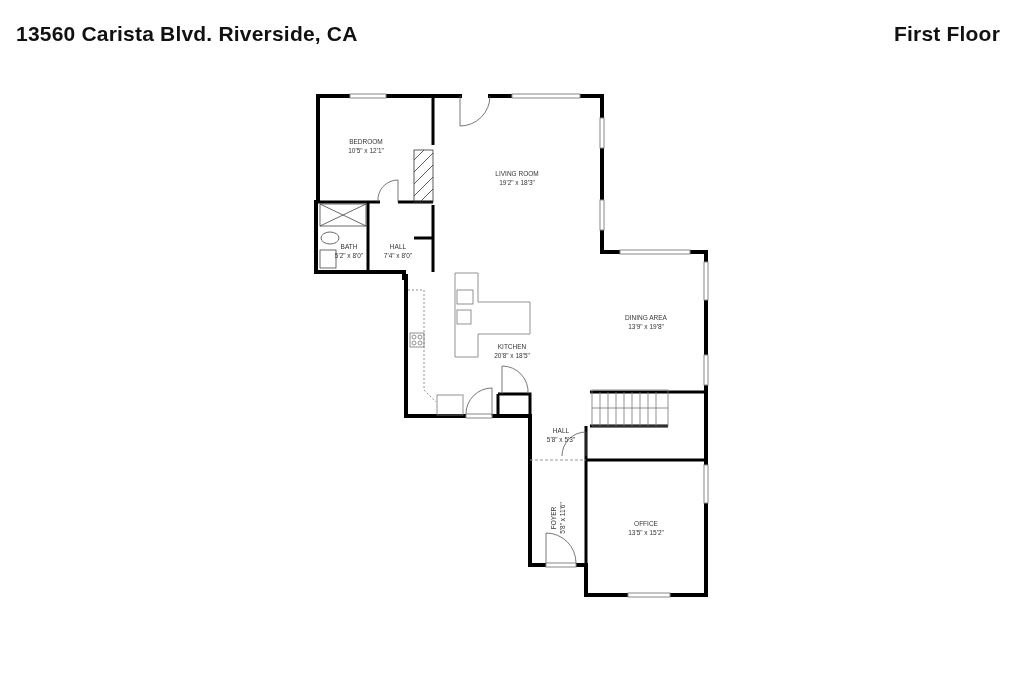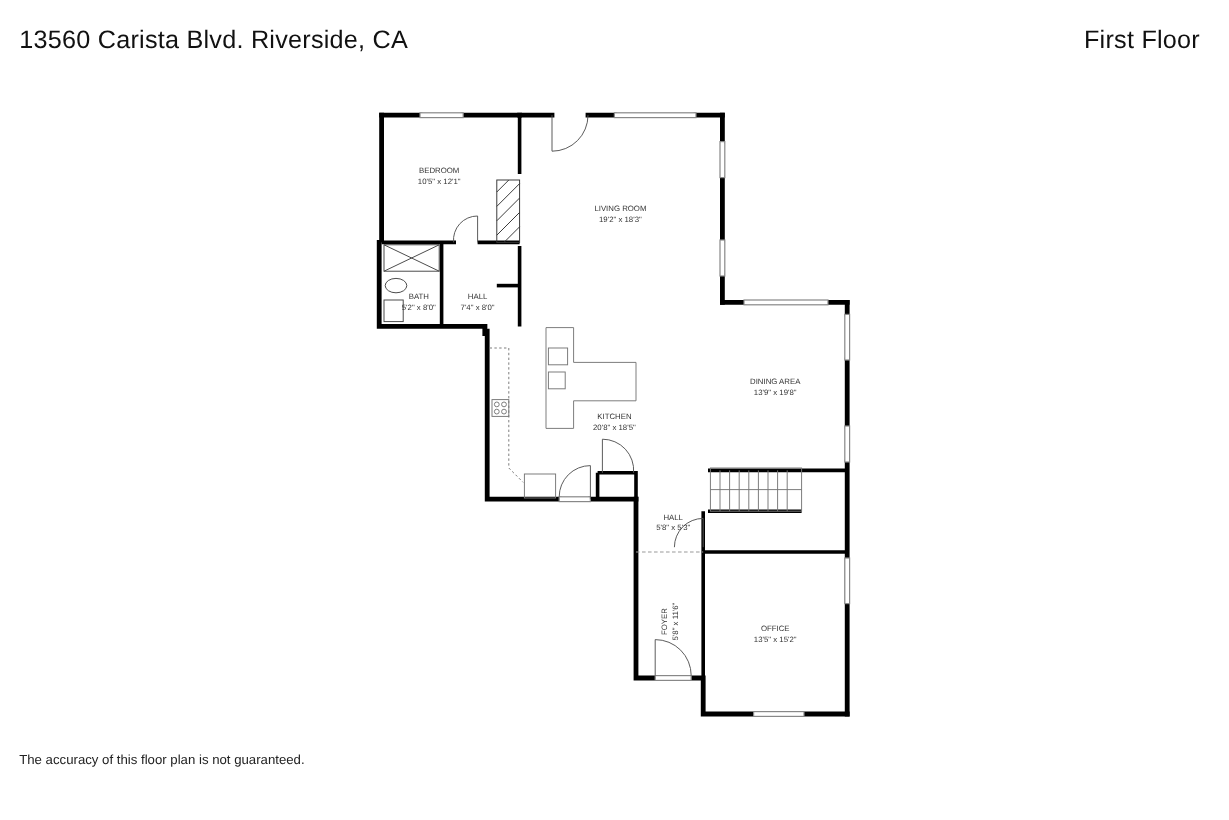--- a/index.html
+++ b/index.html
@@ -1,17 +1,17 @@
 <!DOCTYPE html>
 <html><head>
 <meta charset="utf-8">
 <style>
   html, body { margin:0; padding:0; background:#ffffff; }
   body { width:1024px; height:683px; position:relative; overflow:hidden; font-family:"Liberation Sans", sans-serif; color:#111; }
-  .title { position:absolute; top:22px; font-weight:normal; font-size:21px; letter-spacing:0.2px; }
+  .title { position:absolute; top:22px; font-weight:bold; font-size:21px; letter-spacing:0.2px; }
   #addr { left:16px; }
   #floor { right:24px; }
   .disclaimer { position:absolute; left:16px; top:628px; font-size:11px; line-height:13px; color:#222; }
   svg { position:absolute; left:0; top:0; }
   .lbl { font-family:"Liberation Sans", sans-serif; font-size:6.5px; fill:#333; text-anchor:middle; }
 </style>
 </head>
 <body>
 
 <div id="addr" class="title">13560 Carista Blvd. Riverside, CA</div>
@@ -120,14 +120,13 @@
     <g transform="translate(556 518) rotate(-90)">
       <text class="lbl" x="0" y="0">FOYER</text>
       <text class="lbl" x="0" y="9">5'8" x 11'6"</text>
     </g>
     <text class="lbl" x="646" y="526">OFFICE</text>
     <text class="lbl" x="646" y="535">13'5" x 15'2"</text>
   </g>
 </svg>
 
 <div class="disclaimer">
-  <div>The accuracy of this floor plan is not guaranteed.</div>
 </div>
 
 </body></html>

